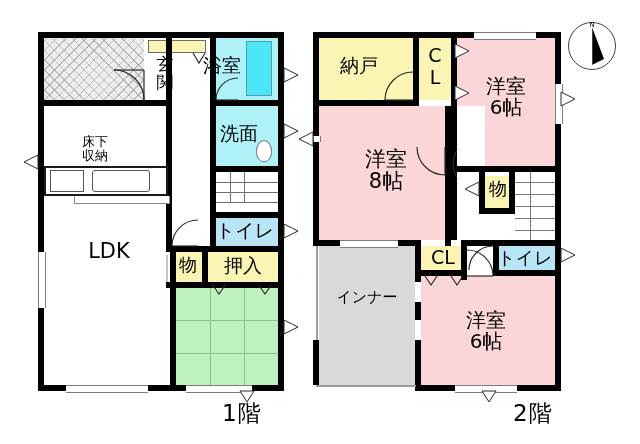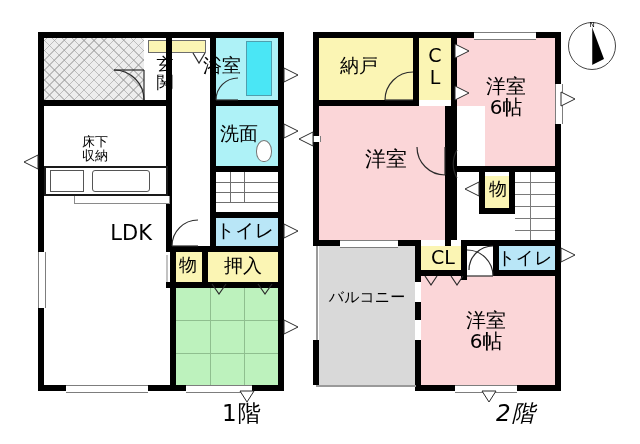--- a/index.html
+++ b/index.html
@@ -139,21 +139,21 @@
     </div>
 
     <div class="lbl" style="left:216px;top:124px;width:46px;font-size:19px;">
       <span class="l1">洗面</span>
     </div>
 
     <div class="lbl" style="left:212px;top:221px;width:66px;font-size:19px;">
       <span class="l1">トイレ</span>
     </div>
 
-    <div class="lbl" style="left:66px;top:222px;width:86px;font-size:21px;text-align:right;">
+    <div class="lbl" style="left:66px;top:240px;width:86px;font-size:21px;">
       <span class="l1">LDK</span>
     </div>
 
     <div class="lbl" style="left:70px;top:135px;width:50px;font-size:13px;">
       <span class="l1">床下</span>
       <span class="l2">収納</span>
     </div>
 
     <div class="lbl" style="left:173px;top:256px;width:30px;font-size:18px;">
       <span class="l1">物</span>
@@ -241,20 +241,21 @@
       <span class="l1">納戸</span>
     </div>
 
     <div class="lbl" style="left:421px;top:45px;width:28px;font-size:19px;line-height:1.15;">
       <span class="l1">C</span>
       <span class="l2">L</span>
     </div>
 
     <div class="lbl" style="left:346px;top:148px;width:80px;font-size:21px;">
       <span class="l1">洋室</span>
+      <span class="l2">8帖</span>
     </div>
 
     <div class="lbl" style="left:468px;top:76px;width:76px;font-size:20px;">
       <span class="l1">洋室</span>
       <span class="l2">6帖</span>
     </div>
 
     <div class="lbl" style="left:484px;top:180px;width:28px;font-size:18px;">
       <span class="l1">物</span>
     </div>
@@ -266,24 +267,24 @@
     <div class="lbl" style="left:494px;top:249px;width:62px;font-size:18px;">
       <span class="l1">トイレ</span>
     </div>
 
     <div class="lbl" style="left:446px;top:310px;width:80px;font-size:20px;">
       <span class="l1">洋室</span>
       <span class="l2">6帖</span>
     </div>
 
     <div class="lbl" style="left:321px;top:288px;width:92px;font-size:15px;line-height:1.3;">
-      <span class="l2">バルコニー</span>
-    </div>
-
-    <div class="floorlbl" style="left:496px;top:398px;font-style:italic;">2階</div>
+      <span class="l2">インナー</span>
+    </div>
+
+    <div class="floorlbl" style="left:513px;top:398px;">2階</div>
   </div>
 
   <div class="compass" style="left:568px;top:22px;">
     <span class="n">N</span>
     <svg width="46" height="46" style="position:absolute;left:0;top:0;">
       <polygon points="23,4 23,42 35,36" fill="#000"></polygon>
       <polygon points="23,4 23,42 11,36" fill="#fff" stroke="#fff" stroke-width="0.5"></polygon>
     </svg>
   </div>
 

